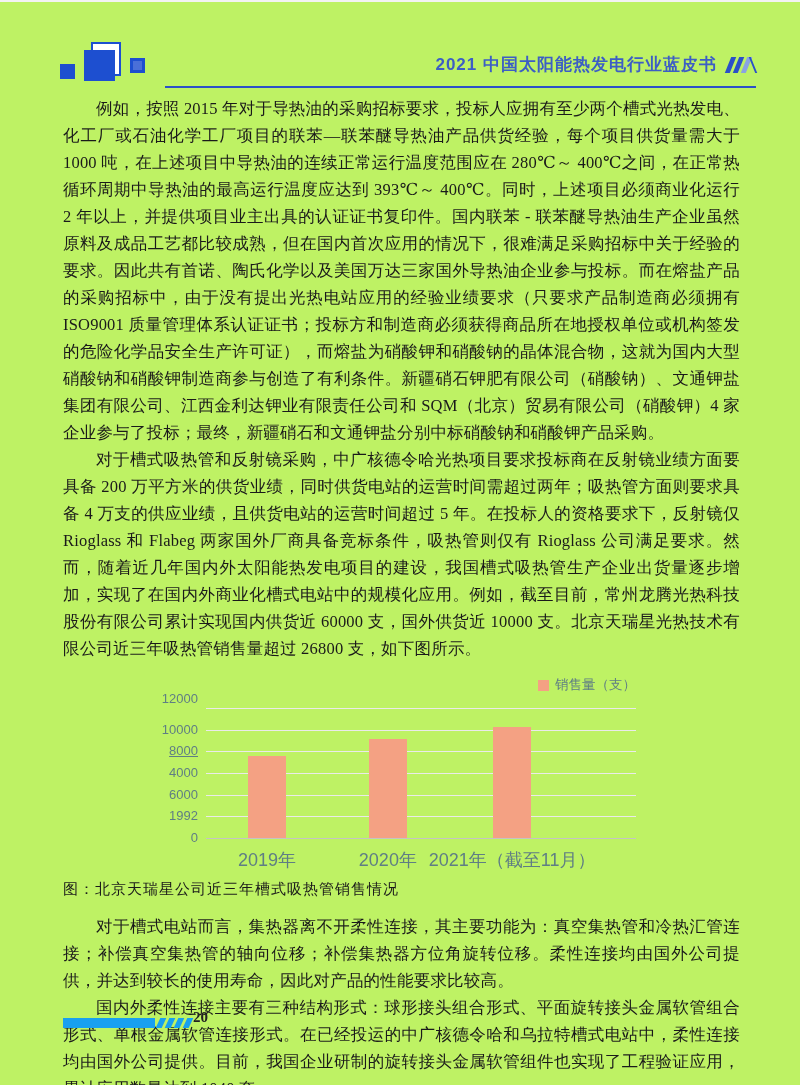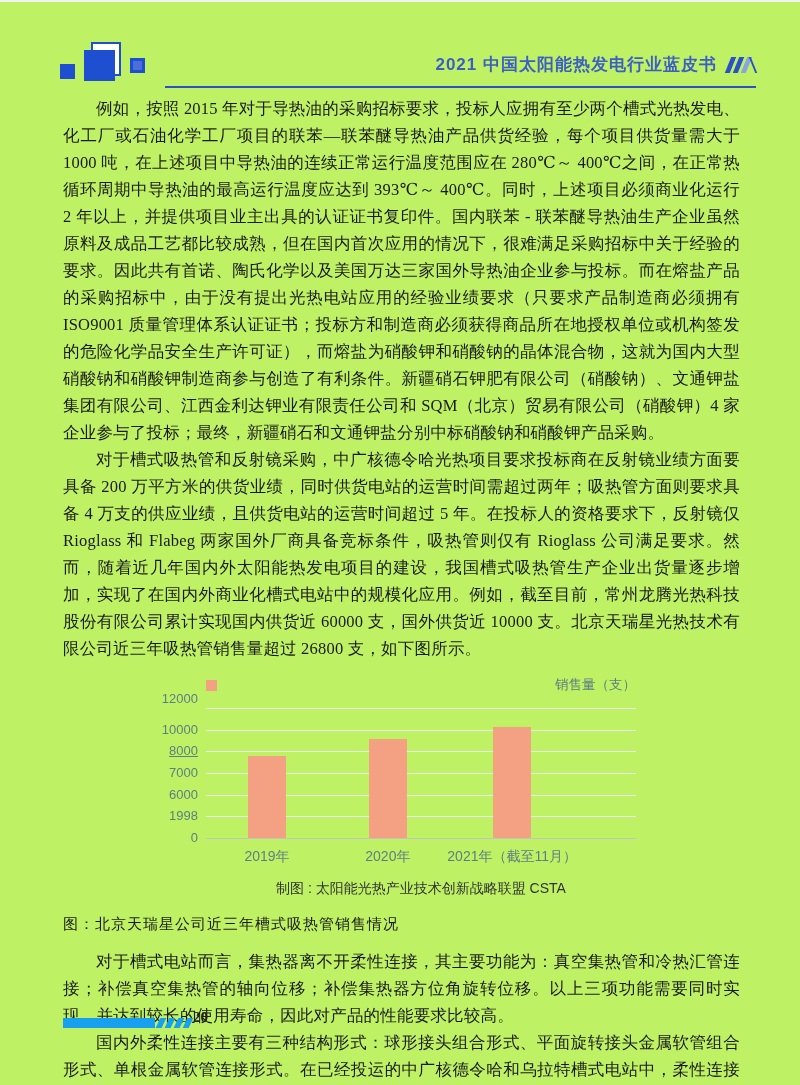--- a/index.html
+++ b/index.html
@@ -30,32 +30,32 @@
   
   .content { position:absolute; left:63px; top:93px; width:677px; }
   p.body-text {
     margin:0; font-size:16.5px; line-height:27px; text-align:justify;
     text-indent:2em; letter-spacing:0.2px; color:#1a1a1a;
   }
   p.after-chart-1 { margin-top:14px; }
 
   
   .chart-block { width:476px; margin:14px 0 0 97px; font-family:"Liberation Sans","DejaVu Sans",sans-serif; }
-  .legend-row { display:flex; justify-content:space-between; align-items:center; gap:6px; margin-left:46px; margin-bottom:14px; }
+  .legend-row { display:flex; justify-content:flex-end; align-items:center; gap:6px; margin-left:46px; margin-bottom:14px; }
   .legend-swatch { width:11px; height:11px; }
   .legend-label { font-size:13.5px; color:#5f7e84; }
   .plot-row { display:flex; }
   .ylabels { position:relative; width:46px; height:131px; }
   .ytick { position:absolute; right:8px; width:40px; text-align:right; font-size:13px; color:#5f7e84; line-height:14px; }
   .plot { position:relative; width:430px; height:131px; }
   .gridline { position:absolute; left:0; right:0; height:1px; background:#eaeaea; }
   .gridline.baseline { background:#c4c4c4; }
   .bar { position:absolute; bottom:1px; width:38px; }
   .xlabels { position:relative; height:24px; margin-left:46px; width:430px; }
-  .xlabel { position:absolute; top:9px; transform:translateX(-50%); font-size:14px; color:#5f7e84; white-space:nowrap; }
+  .xlabel { position:absolute; top:9px; transform:translateX(-50%); font-size:18px; color:#5f7e84; white-space:nowrap; }
   .chart-source { margin-left:46px; width:430px; text-align:center; margin-top:17px; font-size:14px; color:#333333; }
 
   .figure-caption { margin-top:17px; font-size:15px; color:#1a1a1a; letter-spacing:1px; }
 
   
   .footer-bar { position:absolute; left:63px; top:1016px; display:flex; align-items:center; height:10px; }
   .footer-solid { width:92px; height:10px; background:#18a0f0; }
   .footer-slash { width:6px; height:10px; margin-left:3px; background:#18a0f0; transform:skewX(-25deg); }
   .page-number { position:absolute; left:193px; top:1007px; font-size:15px; font-weight:bold; color:#222222; }
 </style>
@@ -86,23 +86,23 @@
     <p class="body-text">对于槽式吸热管和反射镜采购，中广核德令哈光热项目要求投标商在反射镜业绩方面要具备 200 万平方米的供货业绩，同时供货电站的运营时间需超过两年；吸热管方面则要求具备 4 万支的供应业绩，且供货电站的运营时间超过 5 年。在投标人的资格要求下，反射镜仅 Rioglass 和 Flabeg 两家国外厂商具备竞标条件，吸热管则仅有 Rioglass 公司满足要求。然而，随着近几年国内外太阳能热发电项目的建设，我国槽式吸热管生产企业出货量逐步增加，实现了在国内外商业化槽式电站中的规模化应用。例如，截至目前，常州龙腾光热科技股份有限公司累计实现国内供货近 60000 支，国外供货近 10000 支。北京天瑞星光热技术有限公司近三年吸热管销售量超过 26800 支，如下图所示。</p>
 
     <div class="chart-block">
       <div class="legend-row">
         <span class="legend-swatch" id="legend-swatch" style="background: rgb(244, 161, 131);"></span>
         <span class="legend-label">销售量（支）</span>
       </div>
       <div class="plot-row">
         <div class="ylabels" id="ylabels">
             <div class="ytick" style="bottom: -6px;">0</div>
-            <div class="ytick" style="bottom: 15.6667px;">1998</div>
+            <div class="ytick" style="bottom: 15.6667px;">1992</div>
             <div class="ytick" style="bottom: 37.3333px;">6000</div>
-            <div class="ytick" style="bottom: 59px;">7000</div>
+            <div class="ytick" style="bottom: 59px;">4000</div>
             <div class="ytick" style="bottom: 80.6667px; text-decoration: underline;">8000</div>
             <div class="ytick" style="bottom: 102.333px;">10000</div>
             <div class="ytick" style="bottom: 133px;">12000</div>
           </div>
         <div class="plot" id="plot">
             <div class="gridline baseline" style="bottom: 0px;"></div>
             <div class="gridline" style="bottom: 21.6667px;"></div>
             <div class="gridline" style="bottom: 43.3333px;"></div>
             <div class="gridline" style="bottom: 65px;"></div>
             <div class="gridline" style="bottom: 86.6667px;"></div>
@@ -111,26 +111,25 @@
             <div class="bar" style="left: calc(14.2% - 19px); height: 81.875px; background: rgb(244, 161, 131);"></div>
             <div class="bar" style="left: calc(42.3% - 19px); height: 99.3417px; background: rgb(244, 161, 131);"></div>
             <div class="bar" style="left: calc(71.2% - 19px); height: 111.35px; background: rgb(244, 161, 131);"></div>
           </div>
       </div>
       <div class="xlabels" id="xlabels">
           <div class="xlabel" style="left: 14.2%;">2019年</div>
           <div class="xlabel" style="left: 42.3%;">2020年</div>
           <div class="xlabel" style="left: 71.2%;">2021年（截至11月）</div>
         </div>
-      <div class="chart-source">制图 : 太阳能光热产业技术创新战略联盟 CSTA</div>
     </div>
 
     <div class="figure-caption">图：北京天瑞星公司近三年槽式吸热管销售情况</div>
 
-    <p class="body-text after-chart-1">对于槽式电站而言，集热器离不开柔性连接，其主要功能为：真空集热管和冷热汇管连接；补偿真空集热管的轴向位移；补偿集热器方位角旋转位移。以上三项功能需要同时实现，并达到较长的使用寿命，因此对产品的性能要求比较高。</p>
+    <p class="body-text after-chart-1">对于槽式电站而言，集热器离不开柔性连接，其主要功能为：真空集热管和冷热汇管连接；补偿真空集热管的轴向位移；补偿集热器方位角旋转位移。柔性连接均由国外公司提供，并达到较长的使用寿命，因此对产品的性能要求比较高。</p>
     <p class="body-text">国内外柔性连接主要有三种结构形式：球形接头组合形式、平面旋转接头金属软管组合形式、单根金属软管连接形式。在已经投运的中广核德令哈和乌拉特槽式电站中，柔性连接均由国外公司提供。目前，我国企业研制的旋转接头金属软管组件也实现了工程验证应用，累计应用数量达到 1040 套。</p>
   </div>
 
   <div class="footer-bar">
     <span class="footer-solid"></span>
     <span class="footer-slash"></span>
     <span class="footer-slash"></span>
     <span class="footer-slash"></span>
     <span class="footer-slash"></span>
   </div>

